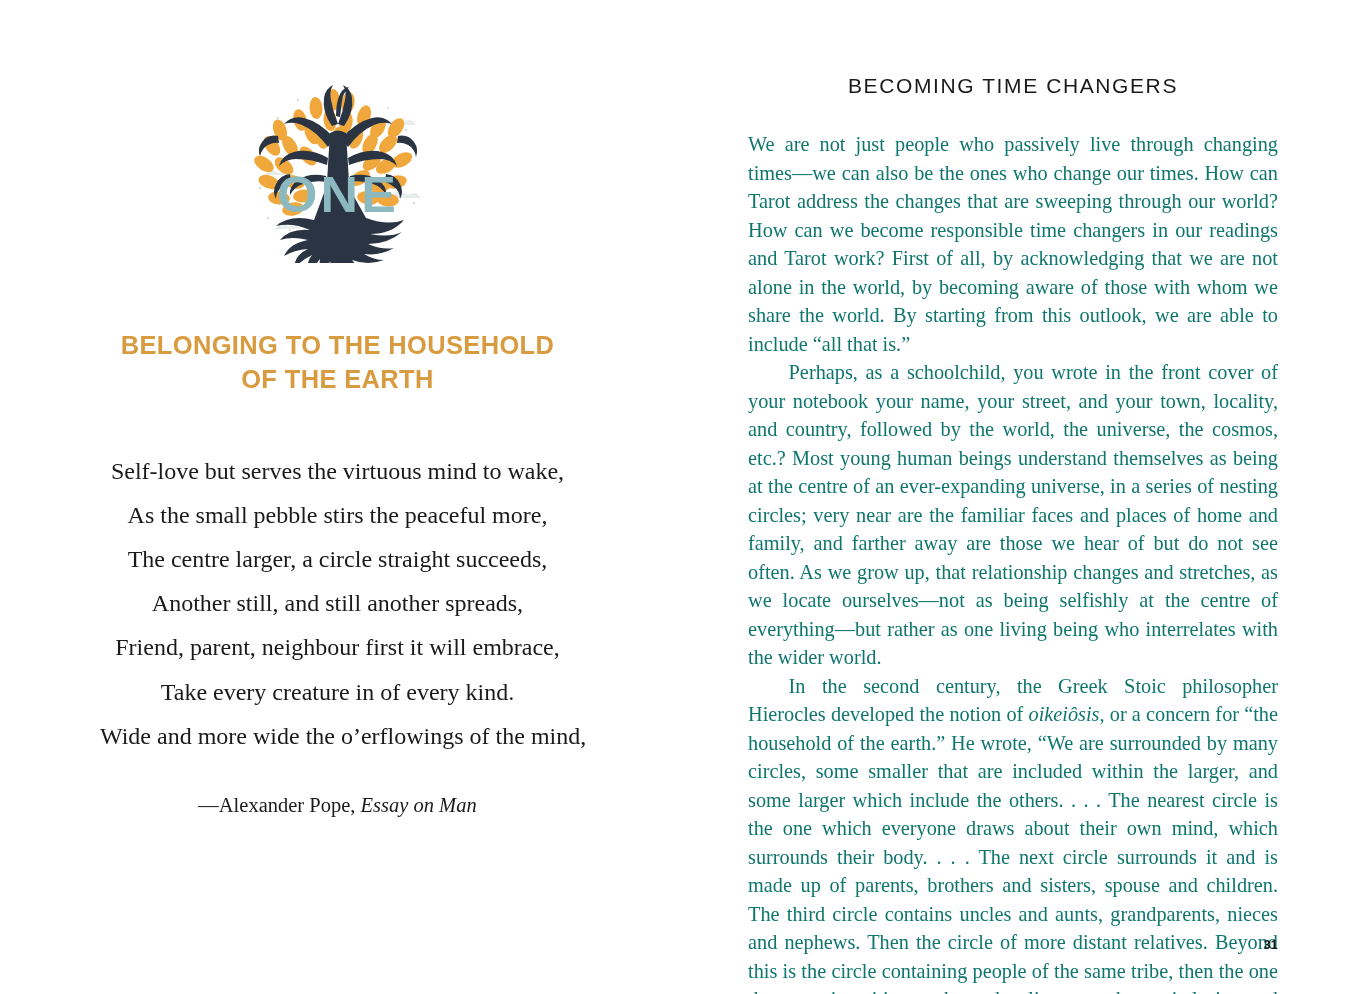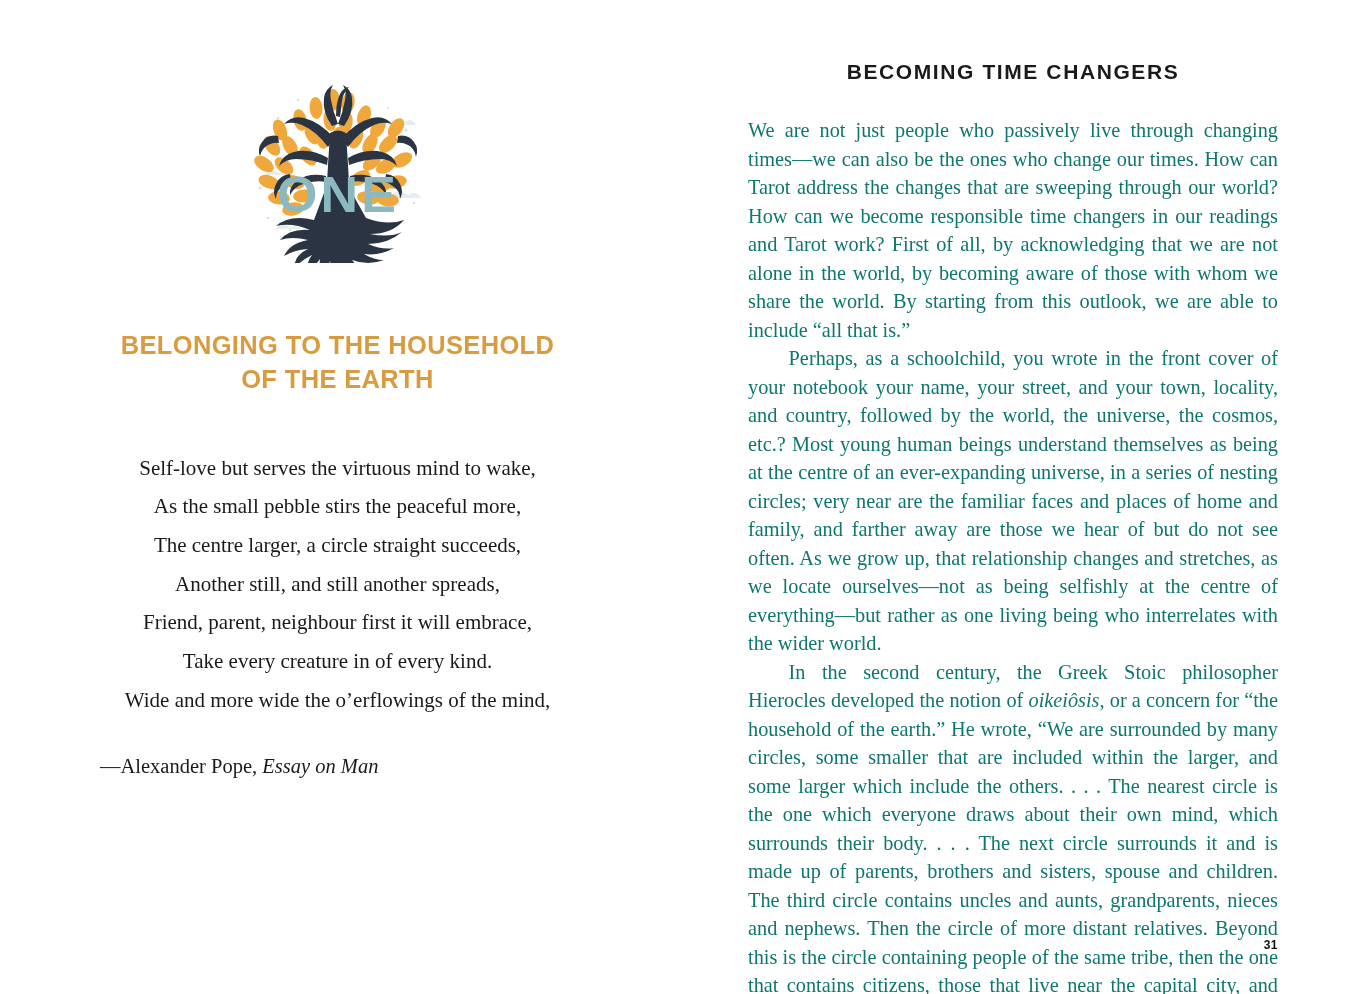--- a/index.html
+++ b/index.html
@@ -71,51 +71,52 @@
     transform: scaleX(0.96);
     transform-origin: center;
   }
 
   .poem {
     margin: 52px 0 0 0;
     text-align: center;
   }
   .poem-line {
     font-family: "Liberation Serif", serif;
-    font-size: 21px;
+    font-size: 24px;
     line-height: 1.84;
     color: #1a1a1a;
     white-space: nowrap;
   }
 
   .poem-attrib {
     margin: 36px 0 0 0;
+    text-align: center;
     font-family: "Liberation Serif", serif;
     font-size: 20.5px;
     color: #1a1a1a;
   }
   .poem-attrib .work { font-style: italic; }
 
   
   .right-col {
     position: absolute;
     left: 748px;
     top: 60px;
     width: 530px;
   }
 
   .section-head {
     font-family: "Liberation Sans Narrow", "Liberation Sans", sans-serif;
-    font-weight: 700;
+    font-weight: 400;
     font-size: 21px;
     letter-spacing: 1.6px;
     color: #1a1a1a;
     text-align: center;
     text-transform: uppercase;
-    margin: 0 0 32px 0;
+    margin: 14px 0 32px 0;
   }
 
   .body-par {
     font-family: "Liberation Serif", serif;
     font-size: 20.3px;
     line-height: 1.405;
     color: #0f766e;
     text-align: justify;
     text-justify: inter-word;
     margin: 0;

